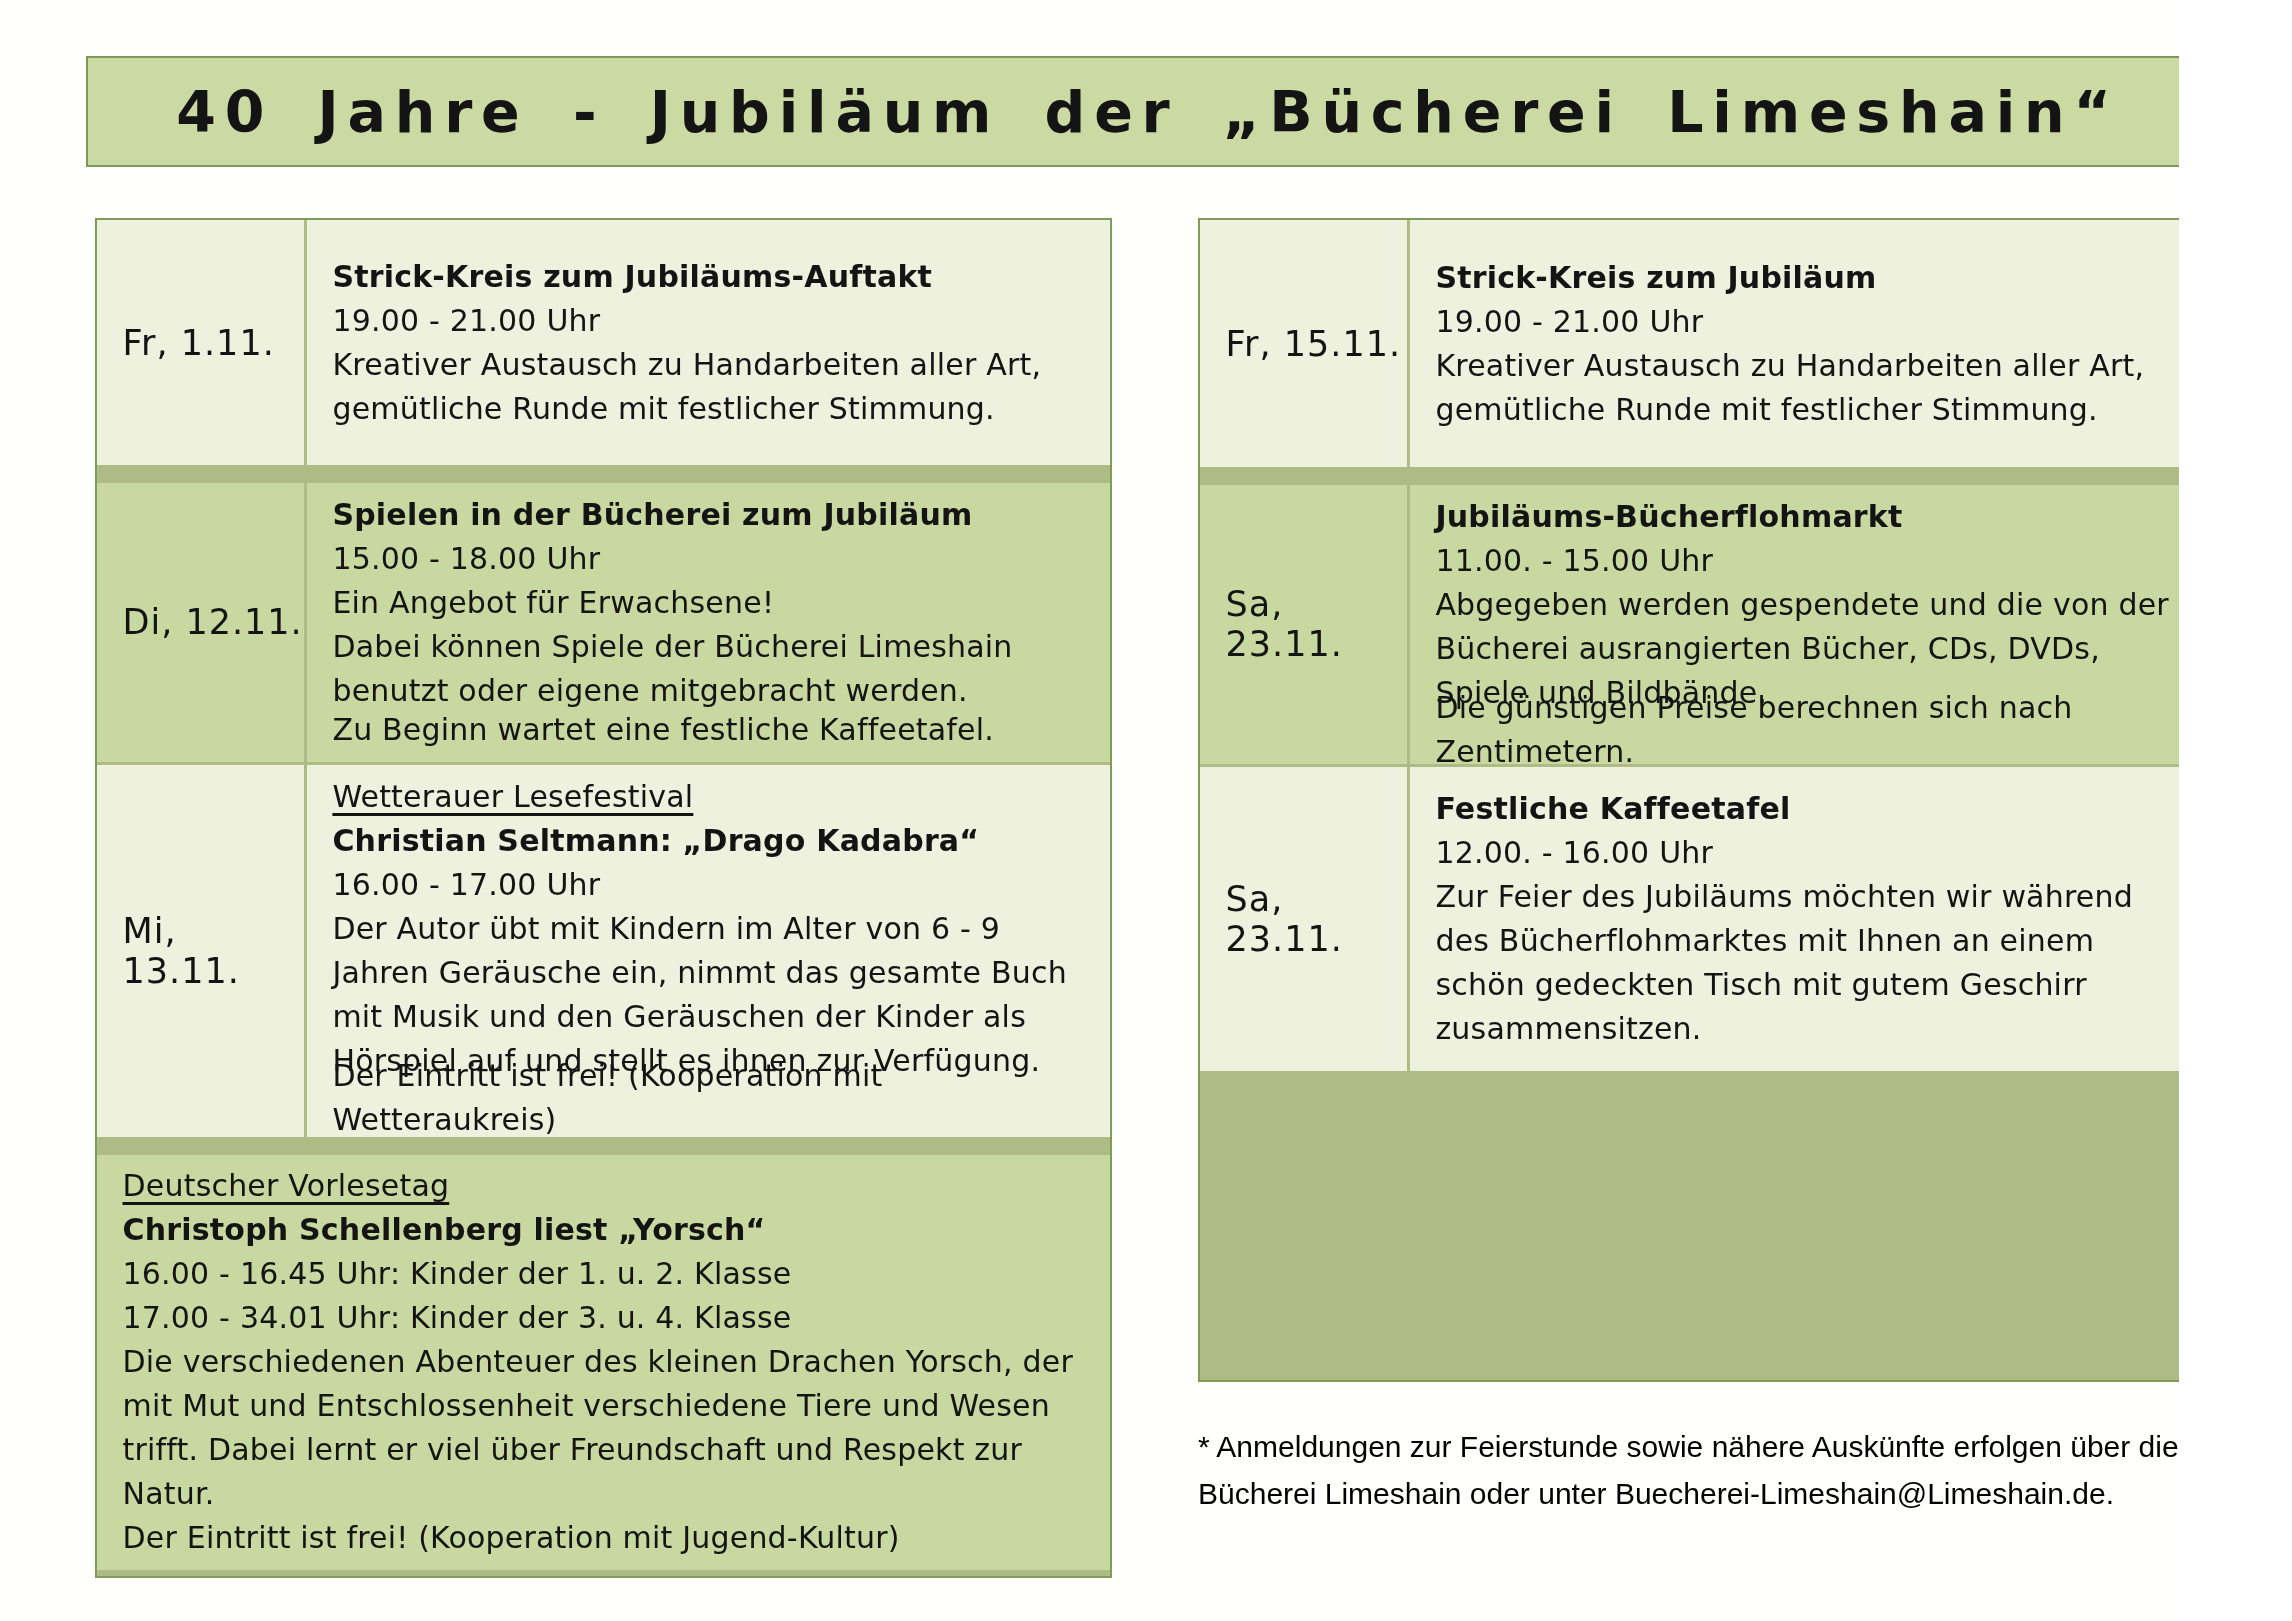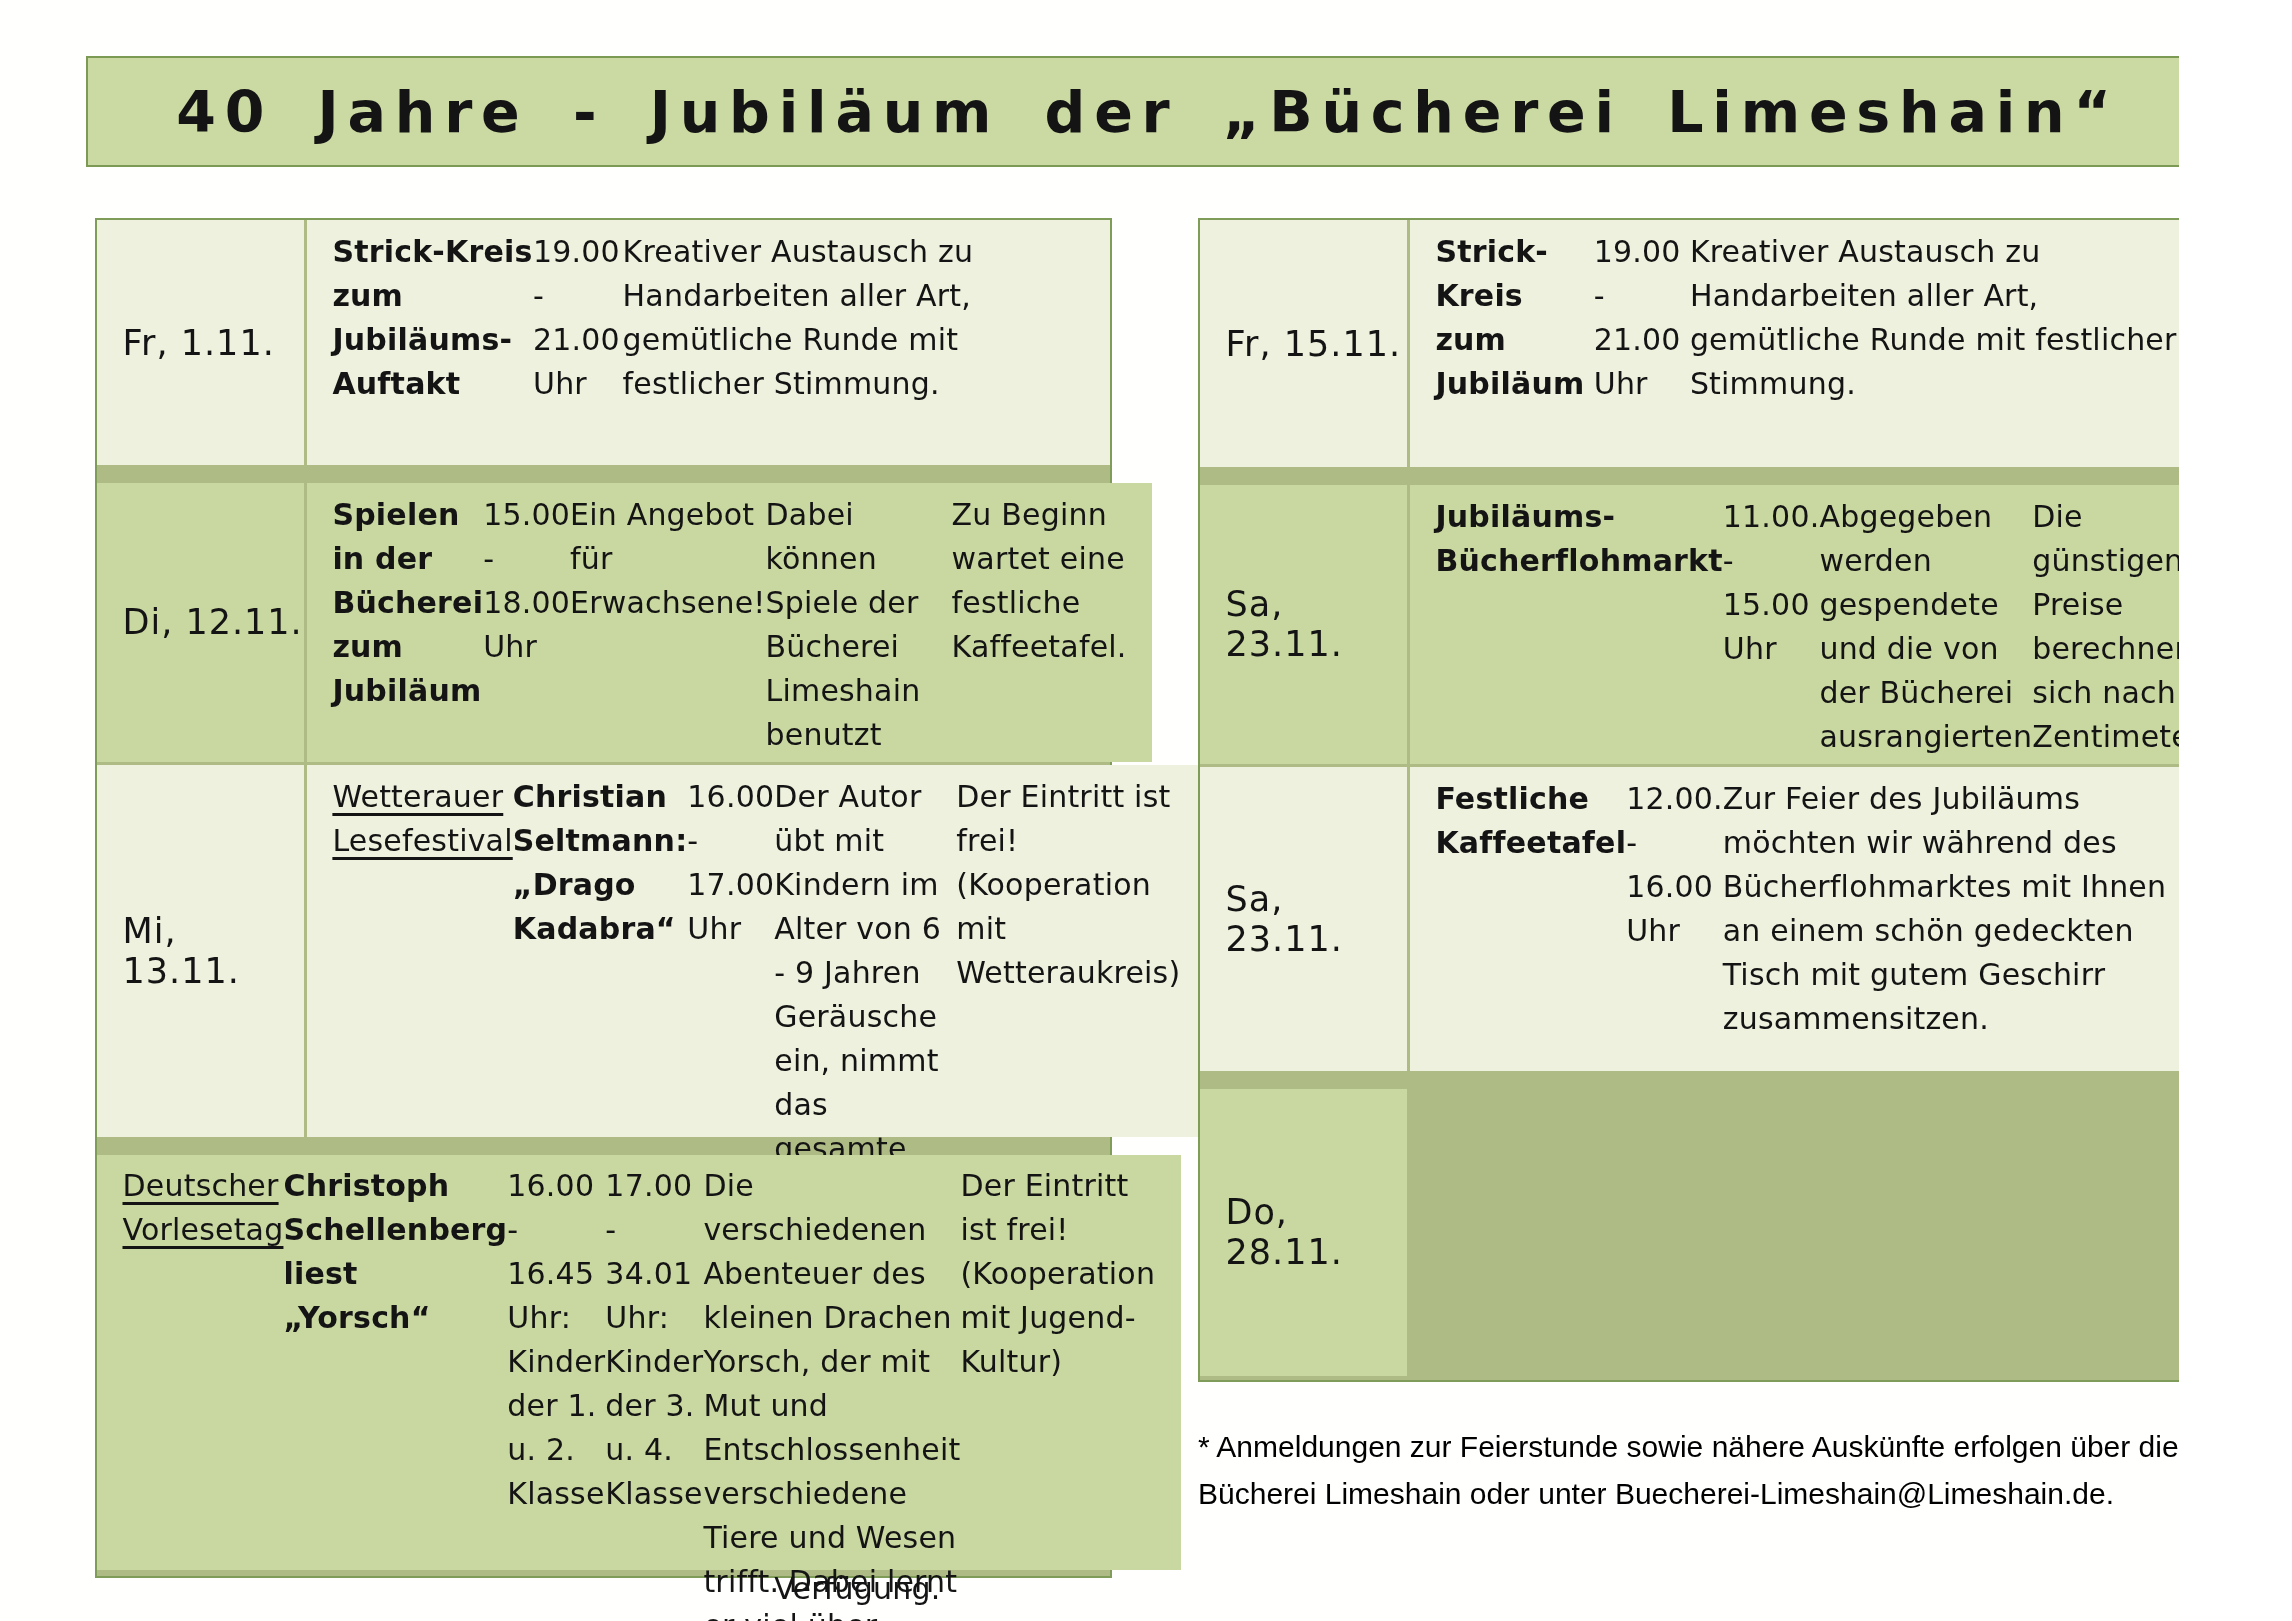--- a/index.html
+++ b/index.html
@@ -46,21 +46,21 @@
   #right-events-table .erow:nth-child(3){height:304px;}
   #right-events-table .erow:nth-child(4){height:302px;}
   .cell-date{
     flex:0 0 207px;
     display:flex;align-items:center;
     padding-left:25.5px;box-sizing:border-box;
     font-size:35px;letter-spacing:1px;
   }
   .cell-content{
     flex:1 1 auto;
-    display:flex;justify-content:center;
+    display:flex;flex-direction:column;justify-content:center;
     padding:9.8px 25.5px 9.8px 25.5px;box-sizing:border-box;
     font-size:30px;line-height:44px;letter-spacing:0.2px;
   }
   .line{min-height:44px;}
   .line.b{font-weight:bold;}
   .line.u{text-decoration:underline;text-decoration-thickness:2.9px;text-underline-offset:5.9px;}
   
   #footnote{
     position:absolute;left:1198px;top:1423px;width:1049px;
     font-family:Liberation Sans, sans-serif;
@@ -137,20 +137,19 @@
       </div>
       <div class="erow light">
         <div class="cell-date">Sa, 23.11.</div>
         <div class="cell-content">
           <div class="line b">Festliche Kaffeetafel</div>
           <div class="line n">12.00. - 16.00 Uhr</div>
           <div class="line n">Zur Feier des Jubiläums möchten wir während des Bücherflohmarktes mit Ihnen an einem schön gedeckten Tisch mit gutem Geschirr zusammensitzen.</div>
         </div>
       </div>
       <div class="erow dark">
-        <div class="cell-date">Do, 28.11.</div>
       </div>
     </div>
 
   <div id="footnote">* Anmeldungen zur Feierstunde sowie nähere Auskünfte erfolgen über die Bücherei Limeshain oder unter Buecherei-Limeshain@Limeshain.de.</div>
 
 </div>
 
 
 </body></html>

